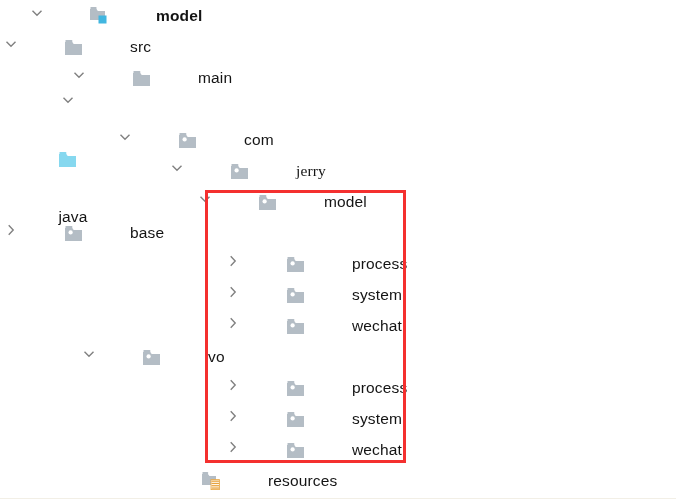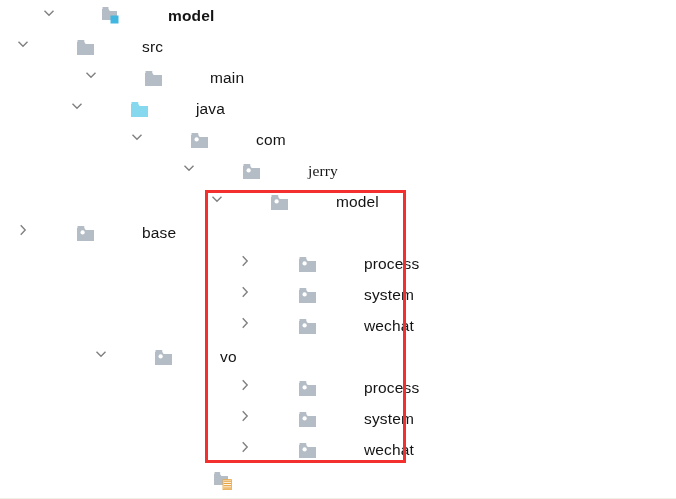--- a/index.html
+++ b/index.html
@@ -18,21 +18,21 @@
 
   #tree-root {
     position: relative;
     width: 676px;
     height: 499px;
   }
 
   
   .tree-row {
     position: absolute;
-    left: 16px;
+    left: 4px;
     height: 31px;
     display: flex;
     align-items: center;
     white-space: nowrap;
     gap: 36px;
   }
 
   .twisty {
     width: 20px;
     height: 20px;
@@ -113,21 +113,21 @@
           <svg width="14" height="14" viewBox="0 0 14 14">
             <path d="M3 5.2 L7 9.2 L11 5.2" fill="none" stroke="#808080" stroke-width="1.4" stroke-linecap="square"></path>
           </svg>
         </span>
         <span class="node-icon"><svg width="22" height="20" viewBox="0 0 22 20" xmlns="http://www.w3.org/2000/svg">
             <path fill="#b4bdc5" d="M1 5 h7.14 l1.6 2 H18 v11 H1 Z"></path>
             <rect fill="#b4bdc5" x="1.5" y="3" width="6.800000000000001" height="3" rx="0.6"></rect>
           </svg></span>
         <span class="node-label">main</span>
       </div>
-      <div class="tree-row" style="top: 93px; padding-left: 54px;">
+      <div class="tree-row" style="top: 93px; padding-left: 54px; flex-direction: column;">
         <span class="twisty">
           <svg width="14" height="14" viewBox="0 0 14 14">
             <path d="M3 5.2 L7 9.2 L11 5.2" fill="none" stroke="#808080" stroke-width="1.4" stroke-linecap="square"></path>
           </svg>
         </span>
         <span class="node-icon"><svg width="22" height="20" viewBox="0 0 22 20" xmlns="http://www.w3.org/2000/svg">
             <path fill="#86d8ef" d="M1 5 h7.14 l1.6 2 H18 v11 H1 Z"></path>
             <rect fill="#86d8ef" x="1.5" y="3" width="6.800000000000001" height="3" rx="0.6"></rect>
           </svg></span>
         <span class="node-label">java</span>
@@ -282,19 +282,20 @@
         <span class="node-icon"><svg width="22" height="20" viewBox="0 0 22 20" xmlns="http://www.w3.org/2000/svg">
             <path fill="#b4bdc5" d="M0 3 h5.88 l1.6 2 H14 v9 H0 Z"></path>
             <rect fill="#b4bdc5" x="0.5" y="1" width="5.6000000000000005" height="3" rx="0.6"></rect>
             <rect x="9" y="8.6" width="8.5" height="10" fill="#ffffff"></rect>
             <rect x="9" y="8.6" width="8.5" height="10" fill="none" stroke="#e8a33d" stroke-width="0.8"></rect>
             <rect x="9.5" y="9.5" width="7.5" height="1.3" fill="#e8a33d"></rect>
             <rect x="9.5" y="11.8" width="7.5" height="1.3" fill="#e8a33d"></rect>
             <rect x="9.5" y="14.1" width="7.5" height="1.3" fill="#e8a33d"></rect>
             <rect x="9.5" y="16.4" width="7.5" height="1.3" fill="#e8a33d"></rect>
           </svg></span>
+        <span class="node-label">resources</span>
       </div>
     </div>
 
   <div id="highlight-rect" style="left: 205px; top: 190px; width: 201px; height: 273px; border-color: rgb(244, 48, 47); border-width: 3px;"></div>
 
   <div id="bottom-rule"></div>
 </div>
 
 </body></html>

